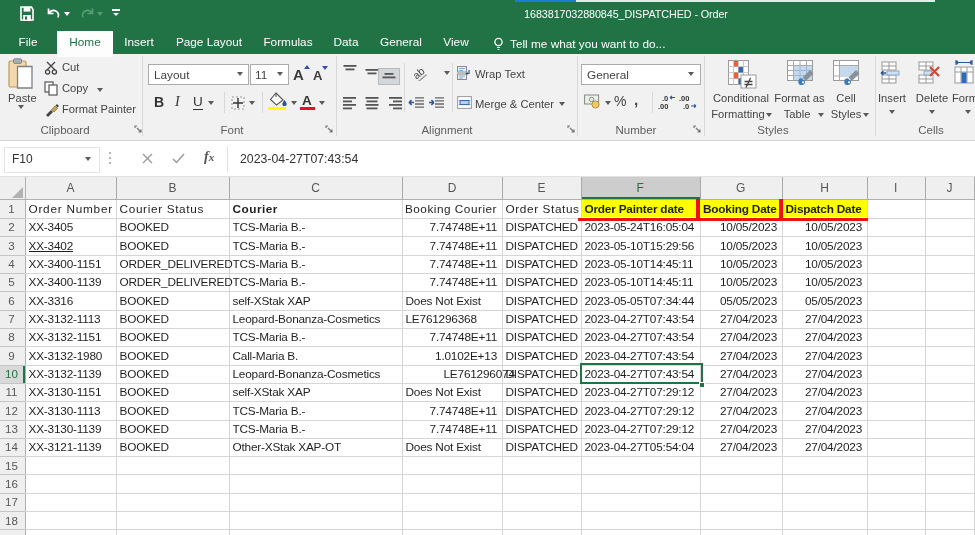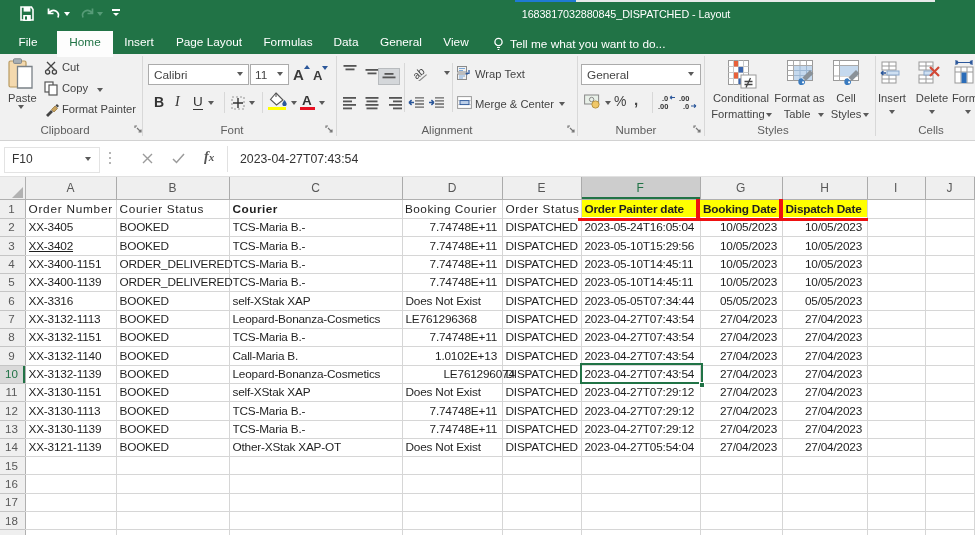--- a/index.html
+++ b/index.html
@@ -29,21 +29,21 @@
 <svg class="abs" style="left:46px;top:7px;" width="15" height="13" viewBox="0 0 15 13">
 <path d="M2.5 1.5 V6.5 H7.5 M2.8 6.2 C4.5 3.6 7.5 2.8 9.8 4 C12.2 5.3 13 8 12 10.5" fill="none" stroke="#fff" stroke-width="1.7"></path>
 </svg>
 <div class="abs" style="left:64px;top:12px;width:0;height:0;border-left:3.5px solid transparent;border-right:3.5px solid transparent;border-top:4px solid #fff;"></div>
 <svg class="abs" style="left:80px;top:7px;" width="15" height="13" viewBox="0 0 15 13">
 <path d="M12.5 1.5 V6.5 H7.5 M12.2 6.2 C10.5 3.6 7.5 2.8 5.2 4 C2.8 5.3 2 8 3 10.5" fill="none" stroke="#569b77" stroke-width="1.7"></path>
 </svg>
 <div class="abs" style="left:97px;top:12px;width:0;height:0;border-left:3.5px solid transparent;border-right:3.5px solid transparent;border-top:4px solid #569b77;"></div>
 <div class="abs" style="left:112px;top:9px;width:8px;height:1.8px;background:#fff;"></div>
 <div class="abs" style="left:113px;top:13px;width:0;height:0;border-left:3px solid transparent;border-right:3px solid transparent;border-top:3.8px solid #fff;"></div>
-<div class="abs" style="left:431px;top:8px;width:390px;text-align:center;font-size:10.8px;letter-spacing:-0.1px;color:#fff;">1683817032880845_DISPATCHED - Layout</div>
+<div class="abs" style="left:431px;top:8px;width:390px;text-align:center;font-size:10.8px;letter-spacing:-0.1px;color:#fff;">1683817032880845_DISPATCHED - Order</div>
 <div class="abs" style="left:515px;top:0;width:61px;height:2px;background:#1f7ad4;"></div>
 <div class="abs" style="left:576px;top:0;width:359px;height:2px;background:#e8eaea;"></div>
 <div class="abs" style="left:0;top:30px;width:975px;height:24px;background:#217346;"></div>
 <div class="tab" style="left:10px;width:36px;">File</div>
 <div class="tab" style="left:117px;width:44px;">Insert</div>
 <div class="tab" style="left:170px;width:78px;">Page Layout</div>
 <div class="tab" style="left:257px;width:62px;">Formulas</div>
 <div class="tab" style="left:327px;width:38px;">Data</div>
 <div class="tab" style="left:377px;width:48px;">General</div>
 <div class="tab" style="left:436px;width:40px;">View</div>
@@ -80,21 +80,21 @@
 <div class="rlbl" style="left:62px;top:82px;">Copy</div>
 <div class="arrow" style="left:97px;top:88px;"></div>
 <svg class="abs" style="left:44px;top:102px;" width="16" height="15" viewBox="0 0 16 15">
 <path d="M2 13 L7 8 L9 10 L4 15 Z" fill="#444"></path>
 <path d="M7.5 7.5 L11 4 L13.5 6.5 L10 10 Z" fill="#c8a35f" stroke="#9a7a40" stroke-width="0.8"></path>
 <path d="M11.5 3.5 L13 2 L15 4 L13.5 5.5" fill="#444"></path>
 </svg>
 <div class="rlbl" style="left:62px;top:103px;">Format Painter</div>
 <div class="glbl" style="left:15px;width:100px;">Clipboard</div>
 <div class="combo" style="left:148px;top:64px;width:99px;height:19px;"></div>
-<div class="rlbl" style="left:154px;top:68px;font-size:11.8px;">Calibri</div>
+<div class="rlbl" style="left:154px;top:68px;font-size:11.8px;">Layout</div>
 <div class="arrow" style="left:237px;top:72px;"></div>
 <div class="combo" style="left:250px;top:64px;width:37px;height:19px;"></div>
 <div class="rlbl" style="left:255px;top:68px;font-size:11.8px;">11</div>
 <div class="arrow" style="left:277px;top:72px;"></div>
 <div class="rlbl" style="left:293px;top:66px;font-size:15px;font-weight:bold;color:#3b3b3b;">A</div>
 <div class="abs" style="left:304px;top:65px;width:0;height:0;border-left:3px solid transparent;border-right:3px solid transparent;border-bottom:4px solid #2b579a;"></div>
 <div class="rlbl" style="left:313px;top:68px;font-size:13px;font-weight:bold;color:#3b3b3b;">A</div>
 <div class="abs" style="left:322px;top:66px;width:0;height:0;border-left:3px solid transparent;border-right:3px solid transparent;border-top:4px solid #2b579a;"></div>
 <div class="rlbl" style="left:154px;top:94px;font-size:14px;font-weight:bold;color:#333;">B</div>
 <div class="rlbl" style="left:175px;top:94px;font-size:14px;font-style:italic;font-family:'Liberation Serif',serif;color:#333;">I</div>
@@ -456,21 +456,21 @@
 <div class="ct" style="left:700.5px;top:310.0px;width:76.5px;height:18.33px;text-align:right;">27/04/2023</div>
 <div class="ct" style="left:783px;top:310.0px;width:79px;height:18.33px;text-align:right;">27/04/2023</div>
 <div class="ct" style="left:28.5px;top:328.3px;width:91px;height:18.33px;">XX-3132-1151</div>
 <div class="ct" style="left:119.5px;top:328.3px;width:113px;height:18.33px;">BOOKED</div>
 <div class="ct" style="left:232.5px;top:328.3px;width:173px;height:18.33px;">TCS-Maria B.-</div>
 <div class="ct" style="left:403px;top:328.3px;width:94px;height:18.33px;text-align:right;">7.74748E+11</div>
 <div class="ct" style="left:505.5px;top:328.3px;width:79px;height:18.33px;">DISPATCHED</div>
 <div class="ct" style="left:584.5px;top:328.3px;width:118.5px;height:18.33px;">2023-04-27T07:43:54</div>
 <div class="ct" style="left:700.5px;top:328.3px;width:76.5px;height:18.33px;text-align:right;">27/04/2023</div>
 <div class="ct" style="left:783px;top:328.3px;width:79px;height:18.33px;text-align:right;">27/04/2023</div>
-<div class="ct" style="left:28.5px;top:346.6px;width:91px;height:18.33px;">XX-3132-1140</div>
+<div class="ct" style="left:28.5px;top:346.6px;width:91px;height:18.33px;">XX-3132-1980</div>
 <div class="ct" style="left:119.5px;top:346.6px;width:113px;height:18.33px;">BOOKED</div>
 <div class="ct" style="left:232.5px;top:346.6px;width:173px;height:18.33px;">Call-Maria B.</div>
 <div class="ct" style="left:403px;top:346.6px;width:94px;height:18.33px;text-align:right;">1.0102E+13</div>
 <div class="ct" style="left:505.5px;top:346.6px;width:79px;height:18.33px;">DISPATCHED</div>
 <div class="ct" style="left:584.5px;top:346.6px;width:118.5px;height:18.33px;">2023-04-27T07:43:54</div>
 <div class="ct" style="left:700.5px;top:346.6px;width:76.5px;height:18.33px;text-align:right;">27/04/2023</div>
 <div class="ct" style="left:783px;top:346.6px;width:79px;height:18.33px;text-align:right;">27/04/2023</div>
 <div class="ct" style="left:28.5px;top:365.0px;width:91px;height:18.33px;">XX-3132-1139</div>
 <div class="ct" style="left:119.5px;top:365.0px;width:113px;height:18.33px;">BOOKED</div>
 <div class="ct" style="left:232.5px;top:365.0px;width:173px;height:18.33px;">Leopard-Bonanza-Cosmetics</div>

